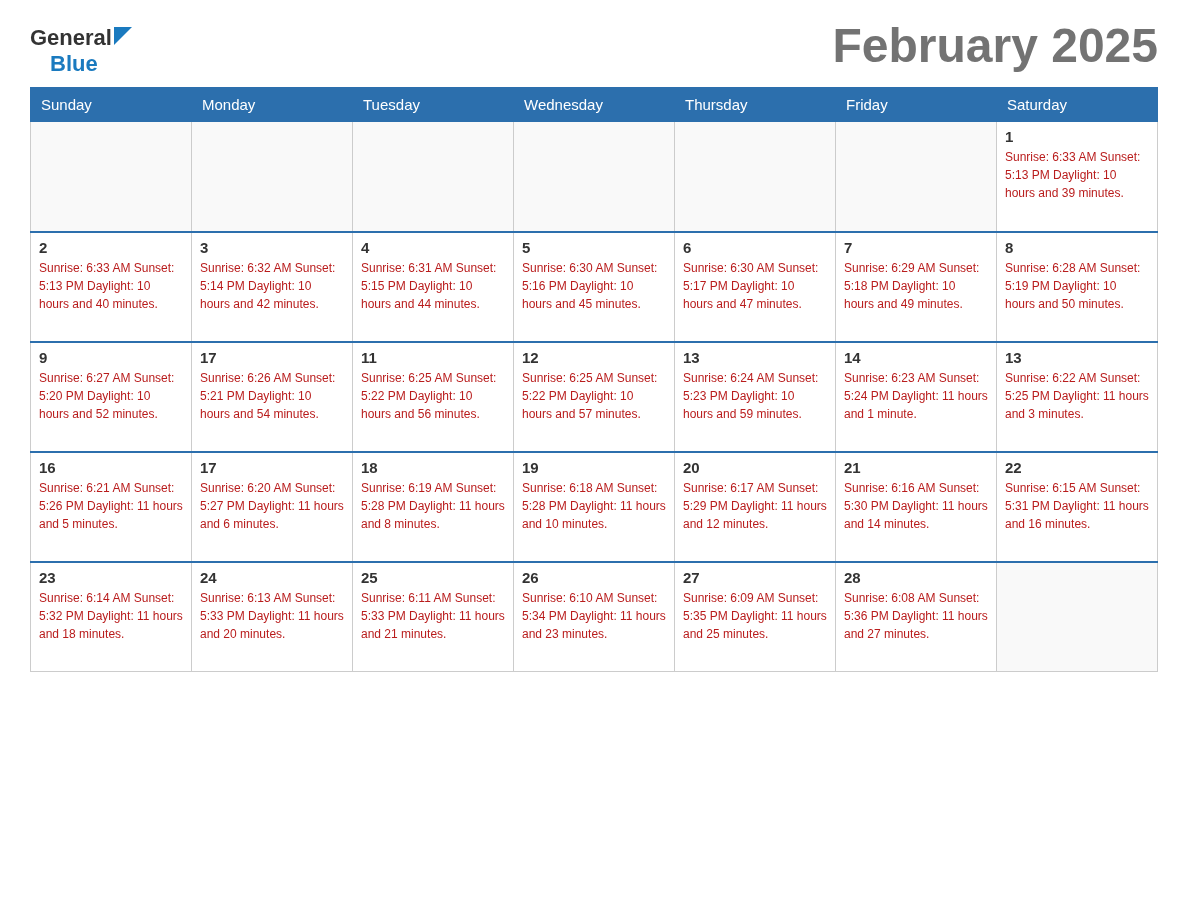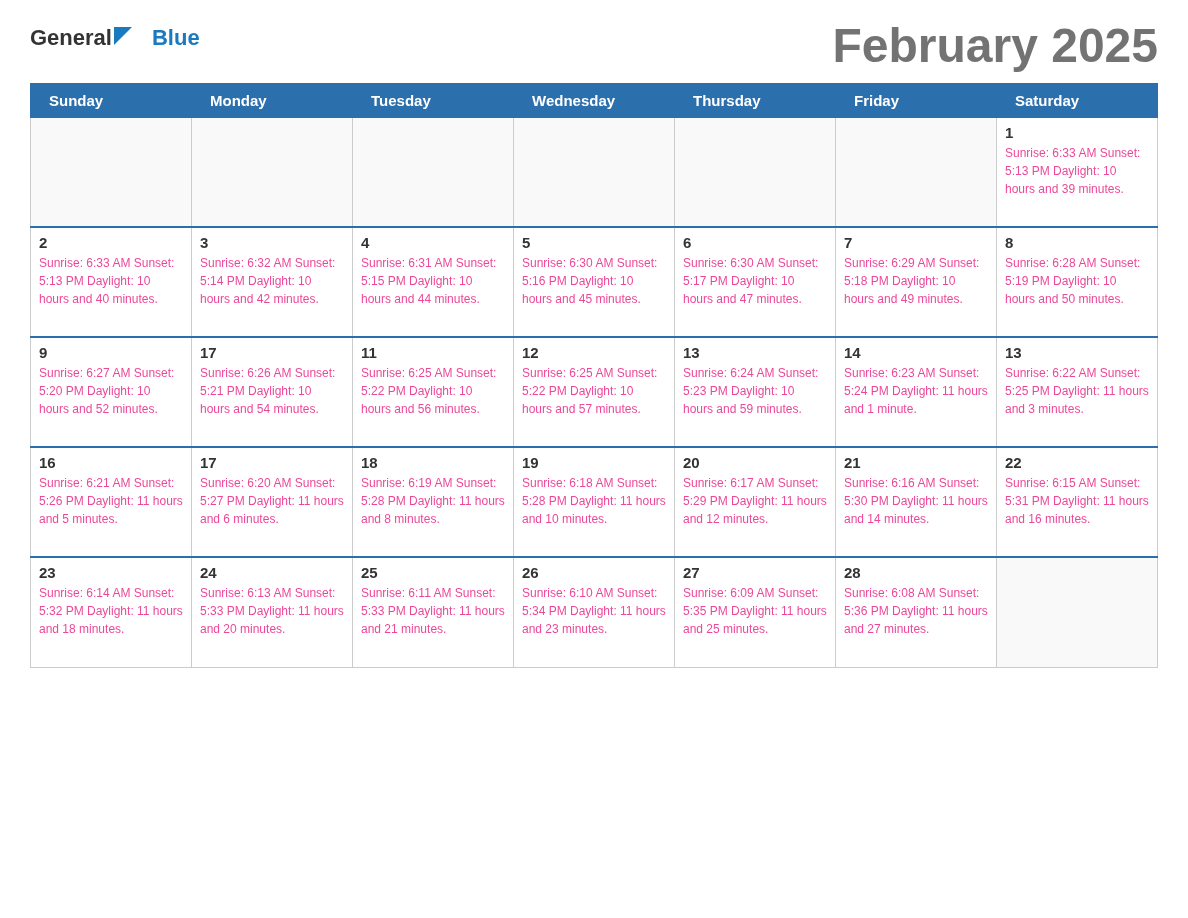--- a/index.html
+++ b/index.html
@@ -11,21 +11,21 @@
       min-height: 918px;
     }
     .header {
       display: flex;
       justify-content: space-between;
       align-items: flex-start;
       margin-bottom: 10px;
     }
     .logo {
       display: flex;
-      flex-direction: row;
+      flex-direction: column;
       align-items: flex-start;
       padding-top: 5px;
     }
     .logo-text-general {
       font-size: 22px;
       font-weight: bold;
       color: #333;
     }
     .logo-text-blue {
       font-size: 22px;
@@ -54,22 +54,22 @@
     }
     .calendar {
       width: 100%;
       border-collapse: collapse;
       margin-top: 10px;
     }
     .calendar th {
       background-color: #2c6fad;
       color: #fff;
       font-size: 15px;
-      font-weight: bold;
-      padding: 8px 18px;
+      font-weight: normal;
+      padding: 8px 10px;
       text-align: left;
       border: 1px solid #2c6fad;
     }
     .calendar td {
       border: 1px solid #ccc;
       vertical-align: top;
       padding: 6px 8px;
       width: 14.28%;
       min-height: 110px;
       height: 110px;
@@ -81,21 +81,21 @@
     }
     .day-number {
       font-size: 15px;
       font-weight: bold;
       color: #333;
       display: block;
       margin-bottom: 3px;
     }
     .day-info {
       font-size: 12px;
-      color: #ec4899;
+      color: #b91c1c;
       line-height: 1.5;
     }
     .row-border td {
       border-top: 2px solid #2c6fad;
     }
   </style>
 </head>
 <body>
 
 <div class="header">

